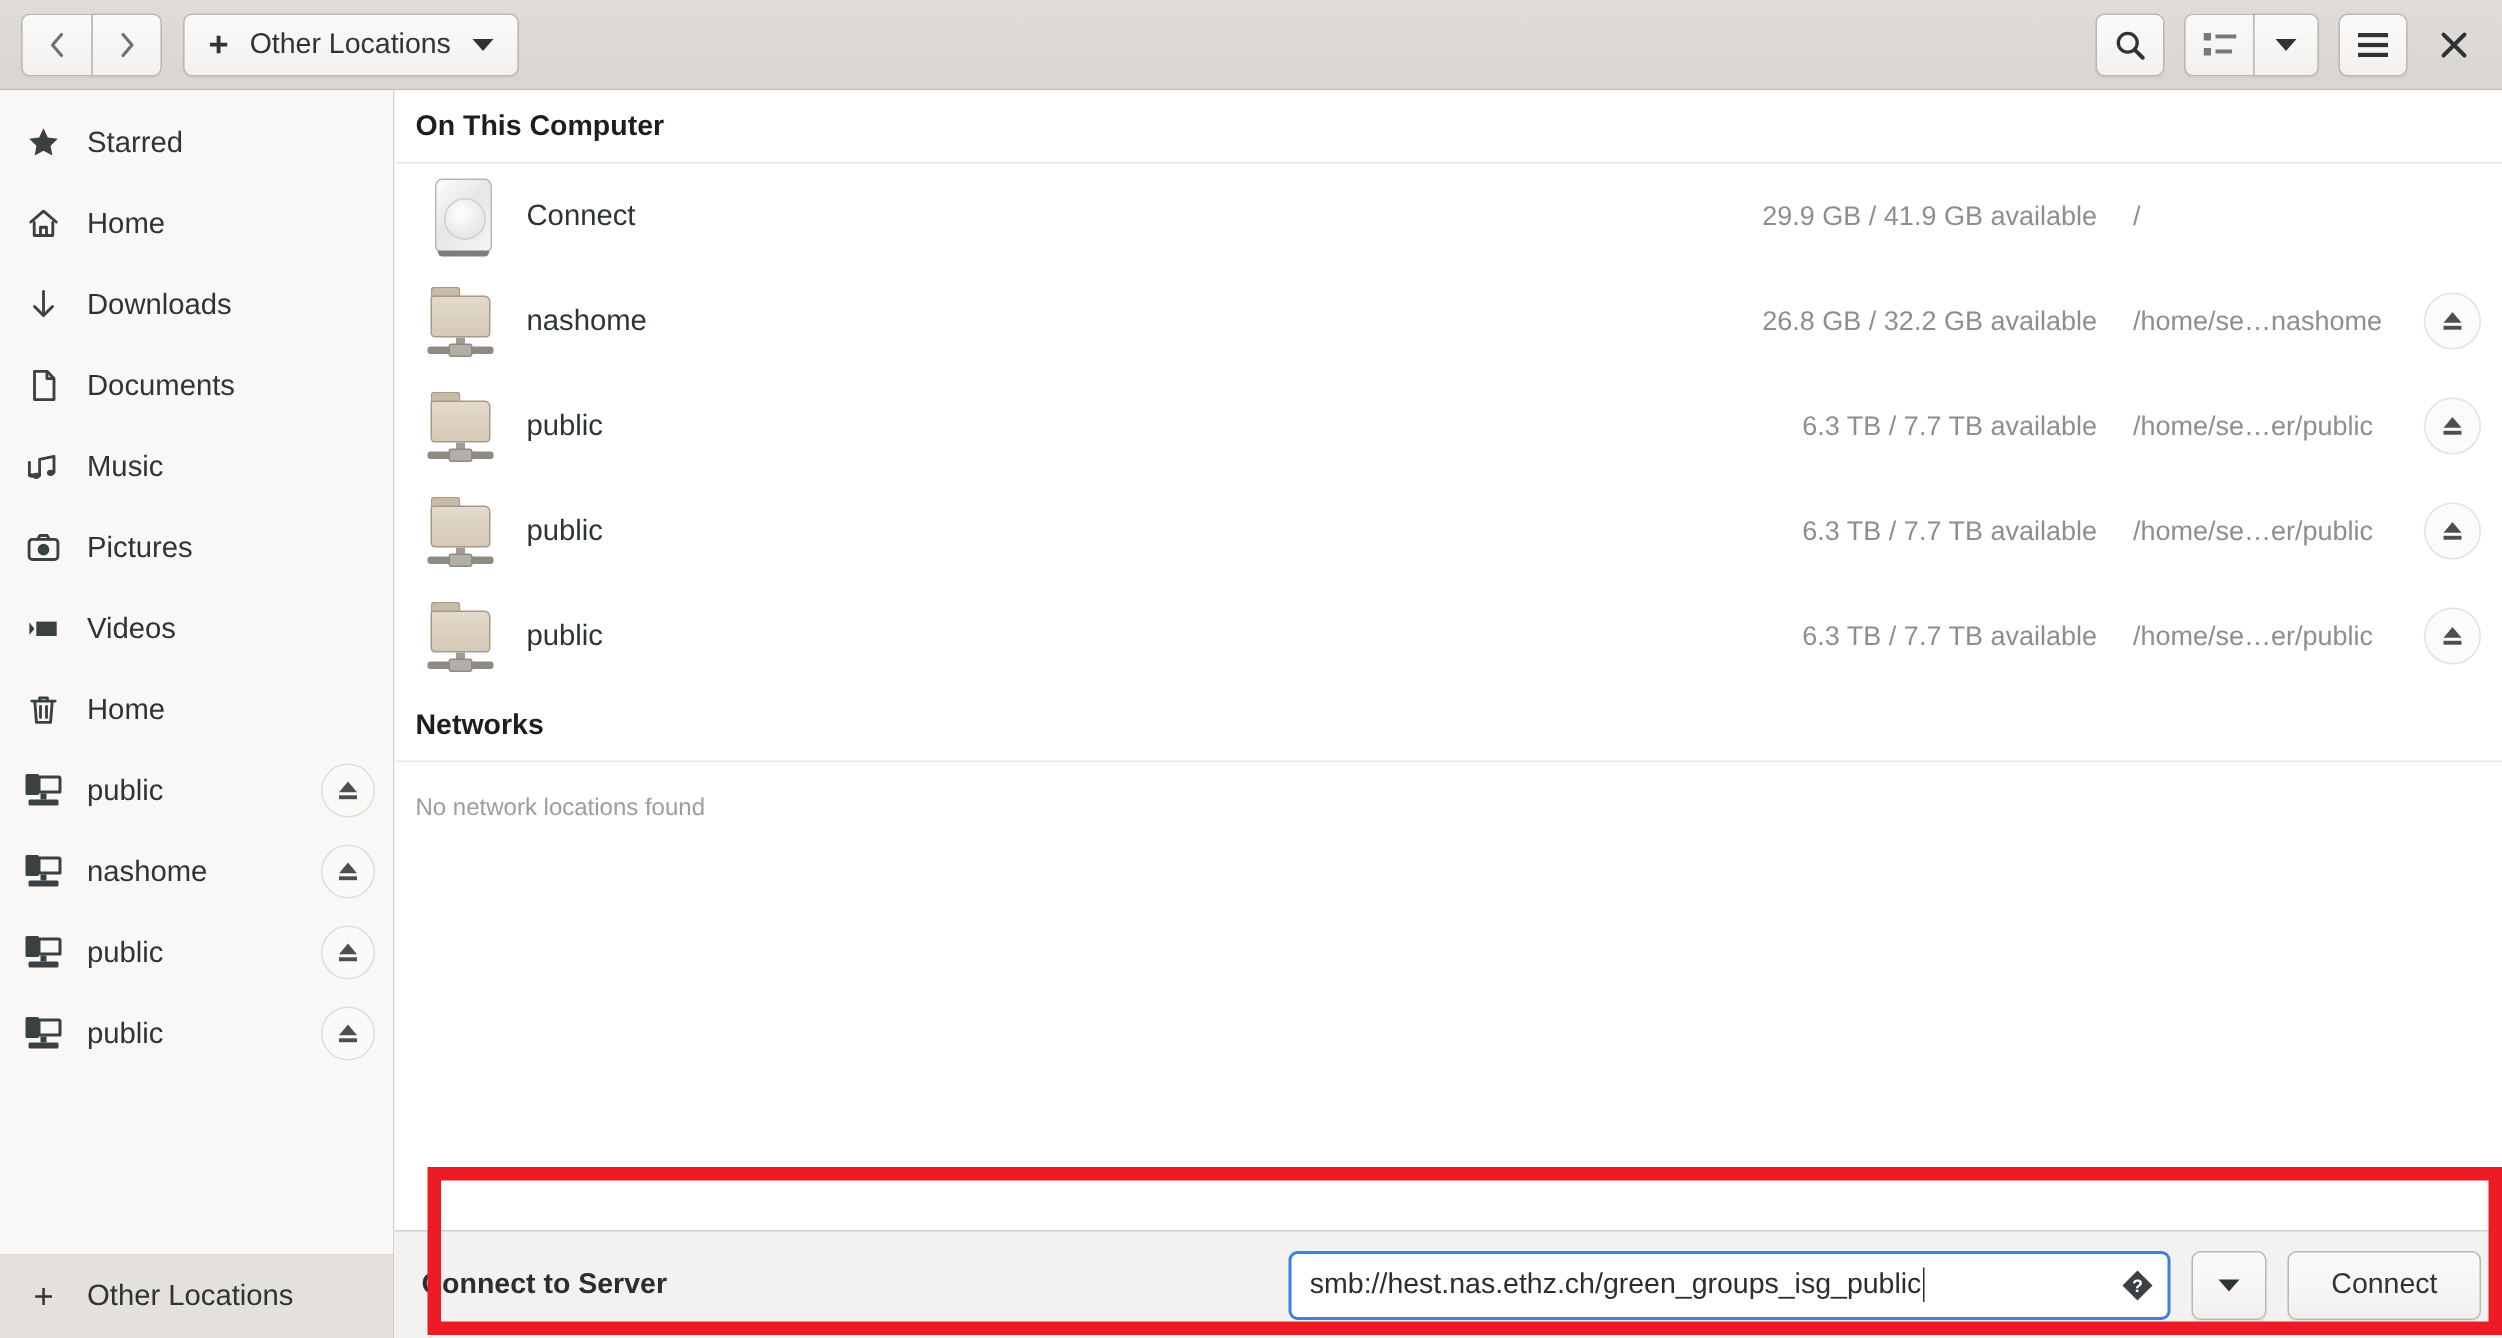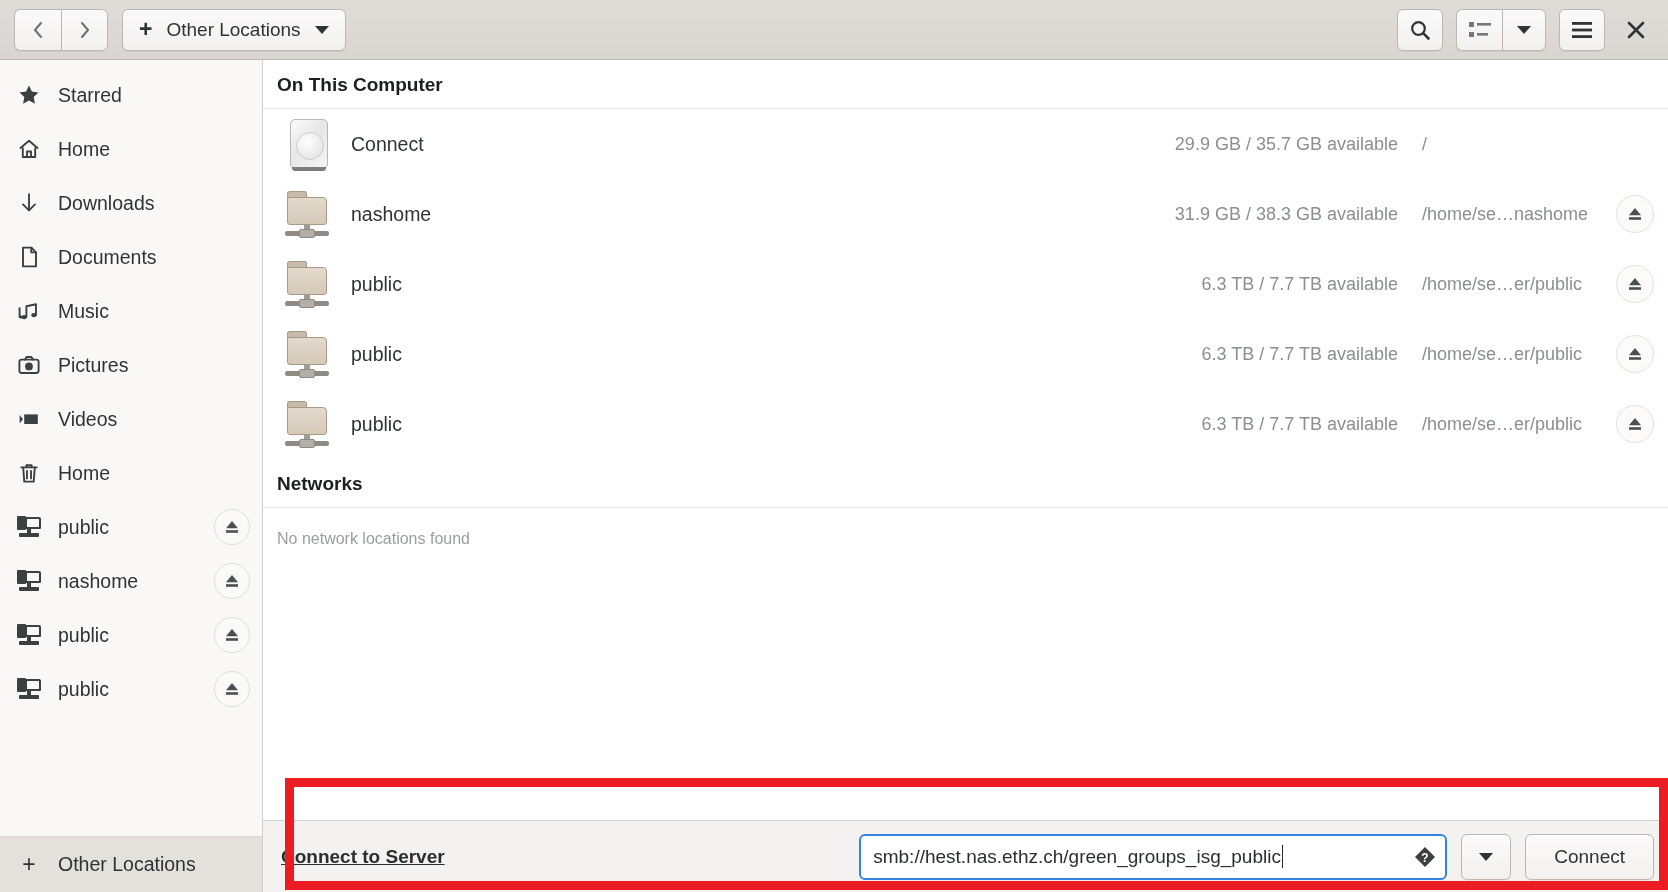--- a/index.html
+++ b/index.html
@@ -188,21 +188,21 @@
 
   
   .connectbar {
     flex: 0 0 auto;
     background: #f4f2f0;
     border-top: 1px solid #d4cfca;
     height: 72px;
     display: flex; align-items: center;
     padding: 0 14px 0 18px; gap: 14px;
   }
-  .connect-label { font-size: 19px; font-weight: bold; color: #2a2e30; text-decoration: underline; }
+  .connect-label { font-size: 19px; font-weight: bold; color: #2a2e30; }
   .entry-wrap {
     margin-left: auto;
     position: relative;
     width: 588px;
     height: 46px;
   }
   .entry {
     width: 100%; height: 100%;
     background: #ffffff;
     border: 2px solid #3584e4;
@@ -466,36 +466,36 @@
     <div class="main">
       <div class="scroll" id="main-scroll">
           <div class="section-head">On This Computer</div>
           <div class="row">
             <span class="ico">
               <span class="drive">
                 <i class="base"></i>
               </span>
             </span>
             <span class="name">Connect</span>
-            <span class="space">29.9 GB / 35.7 GB available</span>
+            <span class="space">29.9 GB / 41.9 GB available</span>
             <span class="path">/</span>
             <span class="eject blank"></span>
           </div>
           <div class="row">
             <span class="ico">
               <span class="netfolder">
                 <i class="tab"></i>
                 <i class="fold"></i>
                 <i class="stem"></i>
                 <i class="bar"></i>
                 <i class="knob"></i>
               </span>
             </span>
             <span class="name">nashome</span>
-            <span class="space">31.9 GB / 38.3 GB available</span>
+            <span class="space">26.8 GB / 32.2 GB available</span>
             <span class="path">/home/se…nashome</span>
             <span class="eject">
               <svg width="20" height="20" viewBox="0 0 20 20">
                 <path d="M10 4 L16 11.2 H4 Z" fill="#4a5052"></path>
                 <rect x="4" y="13.2" width="12" height="2.6" fill="#4a5052"></rect>
               </svg>
             </span>
           </div>
           <div class="row">
             <span class="ico">

